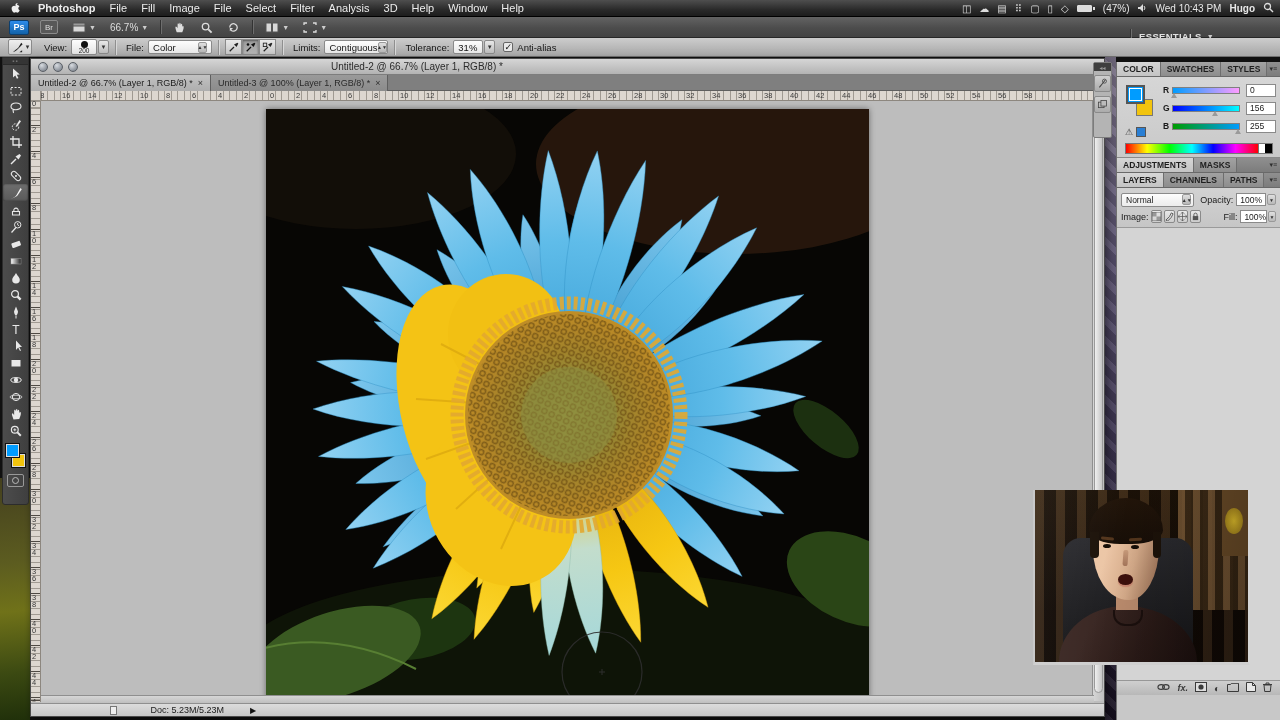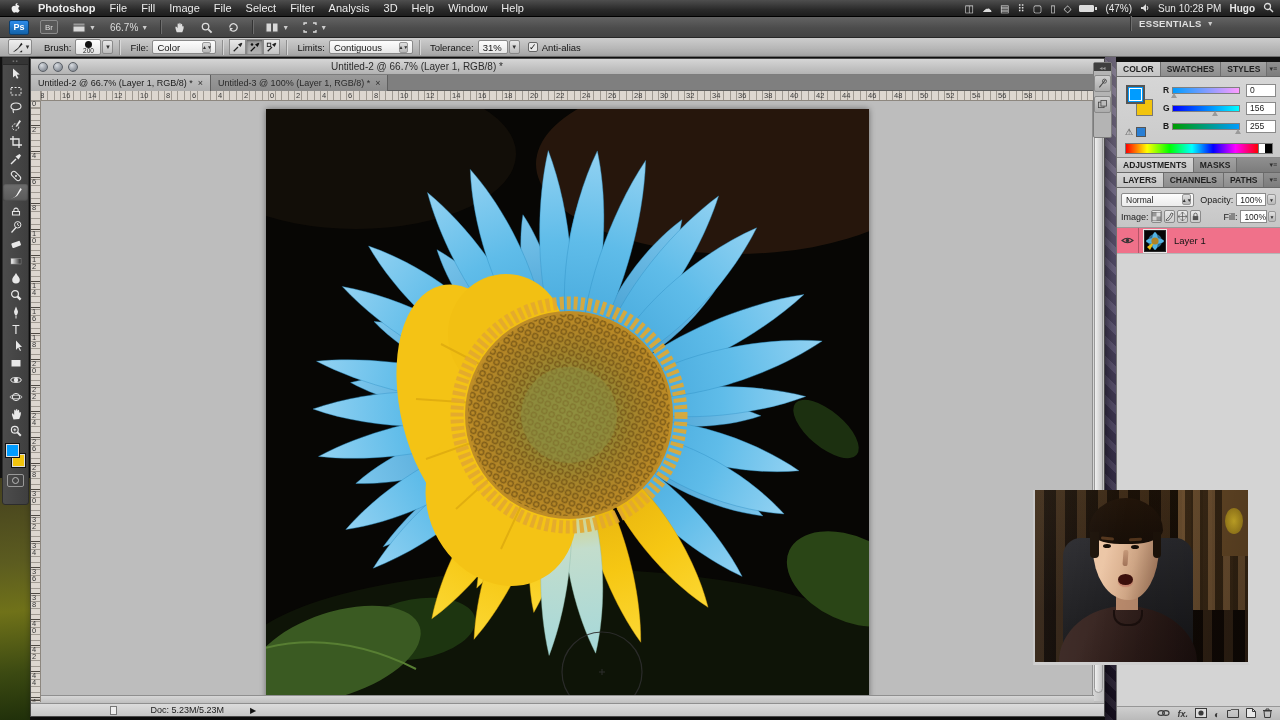--- a/index.html
+++ b/index.html
@@ -31,21 +31,21 @@
   
   #appbar{left:0;top:17px;width:1280px;height:21px;
     background:linear-gradient(#636363,#4c4c4c 55%,#434343);
     border-bottom:1px solid #272727;display:flex;align-items:center;color:#ddd;font-size:10px;}
   .ab-btn{display:inline-flex;align-items:center;gap:3px;margin:0 4px;padding:1px 3px;border-radius:2px;color:#ddd;}
   .ab-sep{width:1px;height:14px;background:#333;box-shadow:1px 0 0 #6e6e6e;margin:0 5px;}
   #ps-logo{width:20px;height:15px;background:linear-gradient(#2d8ceb,#1262a8);border:1px solid #0d3f6e;border-radius:2px;
     color:#fff;font-size:9px;font-weight:bold;display:flex;align-items:center;justify-content:center;margin-left:9px;}
   #br-logo{width:18px;height:14px;border:1px solid #8a8a8a;border-radius:2px;color:#ddd;font-size:8px;display:flex;align-items:center;justify-content:center;background:#585858;}
   .caret{font-size:7px;color:#ccc;}
-  #workspace-btn{position:absolute;right:58px;top:16px;color:#e0e0e0;font-size:9.5px;font-weight:bold;letter-spacing:.3px;
+  #workspace-btn{position:absolute;right:58px;top:29px;color:#e0e0e0;font-size:9.5px;font-weight:bold;letter-spacing:.3px;
     padding:2px 8px;border-left:1px solid #333;box-shadow:inset 1px 0 0 #6e6e6e;display:flex;gap:5px;align-items:center;}
 
   
   #optionsbar{left:0;top:38px;width:1280px;height:19px;
     background:linear-gradient(#cdcdcd,#b2b2b2 70%,#a8a8a8);
     border-bottom:1px solid #6f6f6f;display:flex;align-items:center;font-size:9.5px;color:#141414;}
   .ob-label{margin:0 4px;}
   .ob-box{background:linear-gradient(#fdfdfd,#e8e8e8);border:1px solid #8a8a8a;border-radius:2px;height:14px;
     display:inline-flex;align-items:center;padding:0 4px;}
   .ob-stepper{width:11px;height:14px;background:linear-gradient(#e8e8e8,#bcbcbc);border:1px solid #8a8a8a;border-radius:2px;
@@ -234,21 +234,21 @@
           <span class="battbody"></span>
           <span class="batttip"></span>
         </span>
       <span>(47%)</span>
       <span class="mbicon">
         <svg width="10" height="10" viewBox="0 0 10 10">
             <path d="M1 4h2l3-3v8L3 6H1z" fill="#ddd"></path>
             <path d="M7 3q2 2 0 4" stroke="#ddd" fill="none"></path>
           </svg>
       </span>
-      <span>Sun 10:28 PM</span>
+      <span>Wed 10:43 PM</span>
       <span style="font-weight:bold">Hugo</span>
       <span class="mbicon">
         <svg width="11" height="11" viewBox="0 0 11 11">
             <circle cx="4.5" cy="4.5" r="3" stroke="#ddd" fill="none" stroke-width="1.3"></circle>
             <path d="M7 7l3 3" stroke="#ddd" stroke-width="1.5"></path>
           </svg>
       </span>
     </div>
   </div>
 
@@ -307,21 +307,21 @@
   </div>
 
   <div class="abs" id="optionsbar">
     <span class="ob-toolbox">
       <svg width="13" height="13" viewBox="0 0 14 14">
           <path d="M2 12c2-2 4-3 6-5l3-5 1.5 1.5L8 8c-2 2-3 3-6 4z" fill="#222"></path>
           <path d="M9 12l3-2v2z" fill="#222"></path>
         </svg>
       <span class="caret" style="color:#333;">▾</span>
     </span>
-    <span class="ob-label" style="margin-left:12px;">Brush:</span>
+    <span class="ob-label" style="margin-left:12px;">View:</span>
     <span class="brushpreview">
       <span class="brushdot"></span>
       <span class="brushsize">200</span>
     </span>
     <span class="ob-stepper">▼</span>
     <span class="ob-sep"></span>
     <span class="ob-label">File:</span>
     <span class="ob-box" style="width:64px;justify-content:space-between;">
       <span>Color</span>
       <span class="lc-step">▲▼</span>
@@ -342,21 +342,21 @@
     </span>
     <span class="samp-btn">
       <svg width="12" height="12" viewBox="0 0 14 14">
           <path d="M2 12l5-5" stroke="#222" stroke-width="1.4"></path>
           <path d="M7 4l3 3 2-4-1-1z" fill="#222"></path>
           <rect x="1.5" y="2.5" width="4" height="4" fill="none" stroke="#222"></rect>
         </svg>
     </span>
     <span class="ob-sep"></span>
     <span class="ob-label">Limits:</span>
-    <span class="ob-box" style="width:84px;justify-content:space-between;text-align:center;">
+    <span class="ob-box" style="width:64px;justify-content:space-between;text-align:center;">
       <span>Contiguous</span>
       <span class="lc-step">▲▼</span>
     </span>
     <span class="ob-sep"></span>
     <span class="ob-label">Tolerance:</span>
     <span class="ob-box" style="width:30px;">31%</span>
     <span class="ob-stepper">▼</span>
     <span class="checkbox">✓</span>
     <span class="ob-label" style="margin-left:0;">Anti-alias</span>
   </div>
@@ -816,43 +816,20 @@
           <svg width="9" height="9" viewBox="0 0 10 10">
               <rect x="2" y="4.5" width="6" height="4.5" fill="#555"></rect>
               <path d="M3.2 4.5V3a1.8 1.8 0 0 1 3.6 0v1.5" fill="none" stroke="#555"></path>
             </svg>
         </span>
         <span style="margin-left:22px;">Fill:</span>
         <span class="lc-valuebox">100%</span>
         <span class="lc-step" style="margin-left:1px;">▼</span>
       </div>
     </div>
-    <div id="layer-list">
-      <div class="layer-row selected" style="background: rgb(240, 113, 138);">
-        <span class="eye-cell">
-          <svg width="13" height="9" viewBox="0 0 13 9">
-              <path d="M1 4.5Q6.5 0 12 4.5 6.5 9 1 4.5z" fill="none" stroke="#333" stroke-width="1.1"></path>
-              <circle cx="6.5" cy="4.5" r="1.7" fill="#333"></circle>
-            </svg>
-        </span>
-        <span class="layer-thumb">
-          <svg width="20" height="20" viewBox="0 0 20 20">
-              <rect width="20" height="20" fill="#060606"></rect>
-              <g>
-                <ellipse cx="10" cy="10" rx="9" ry="3" fill="#57b7e7"></ellipse>
-                <ellipse cx="10" cy="10" rx="3" ry="9" fill="#57b7e7"></ellipse>
-                <ellipse cx="10" cy="10" rx="7" ry="7" fill="#4fb0e2" opacity=".6"></ellipse>
-                <path d="M10 10L2 16l3 3z" fill="#e8bd16"></path>
-                <circle cx="10" cy="10" r="3.6" fill="#b08426"></circle>
-              </g>
-            </svg>
-        </span>
-        <span class="layer-name">Layer 1</span>
-      </div>
-    </div>
     <div id="layers-empty"></div>
     <div id="layers-footer">
       <span>
         <svg width="13" height="8" viewBox="0 0 14 8">
             <ellipse cx="4.5" cy="4" rx="3.5" ry="2.6" fill="none" stroke="#3a3a3a" stroke-width="1.2"></ellipse>
             <ellipse cx="9.5" cy="4" rx="3.5" ry="2.6" fill="none" stroke="#3a3a3a" stroke-width="1.2"></ellipse>
           </svg>
       </span>
       <span class="fx">fx.</span>
       <span>

